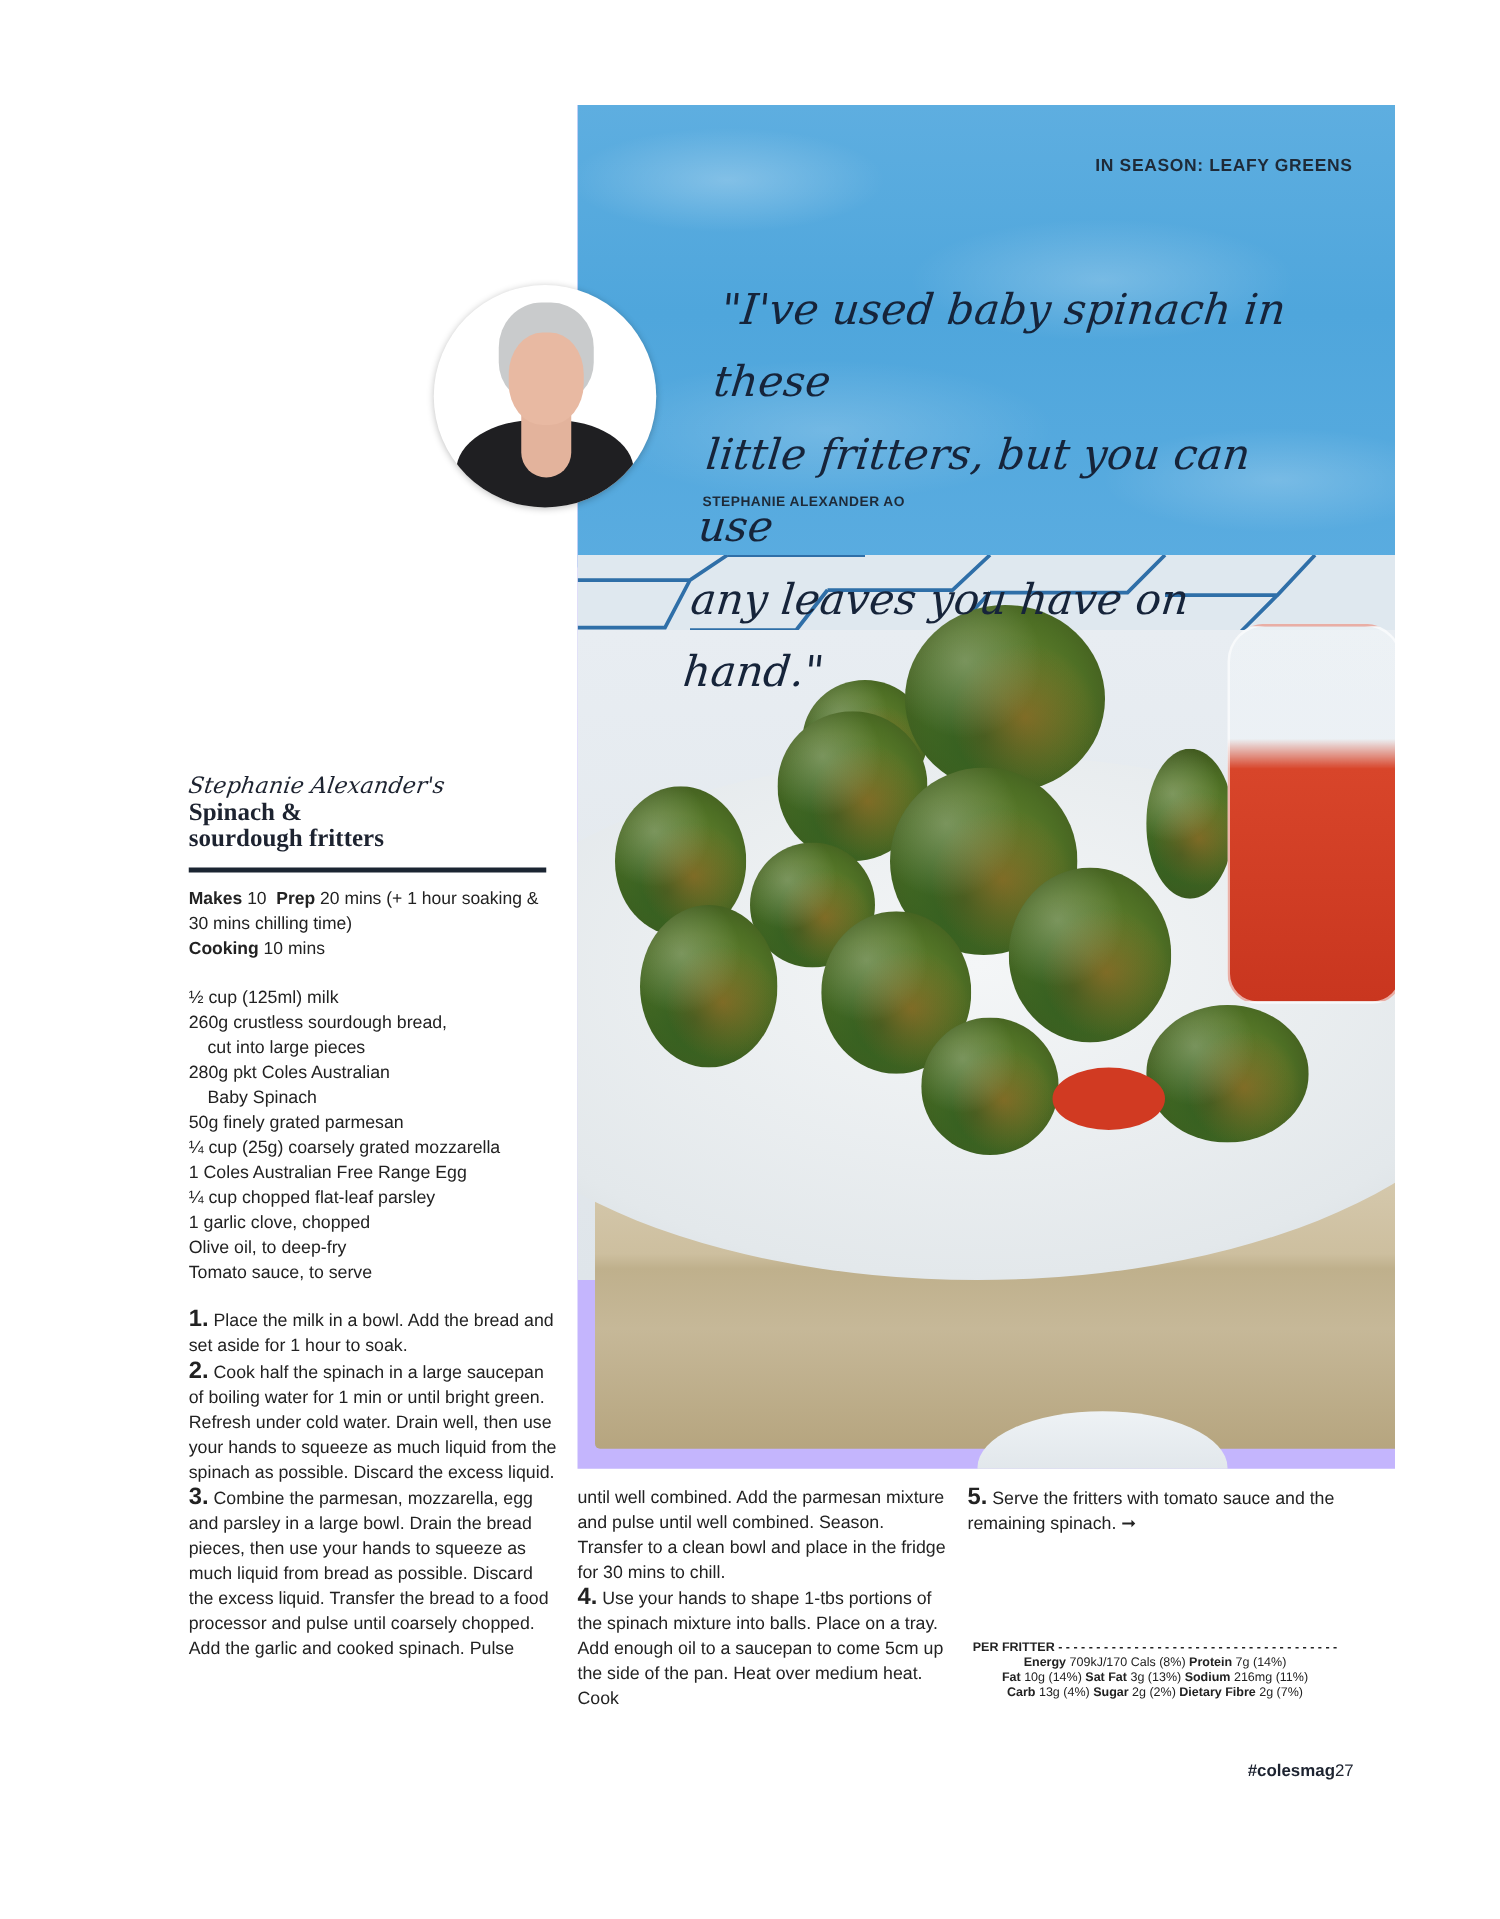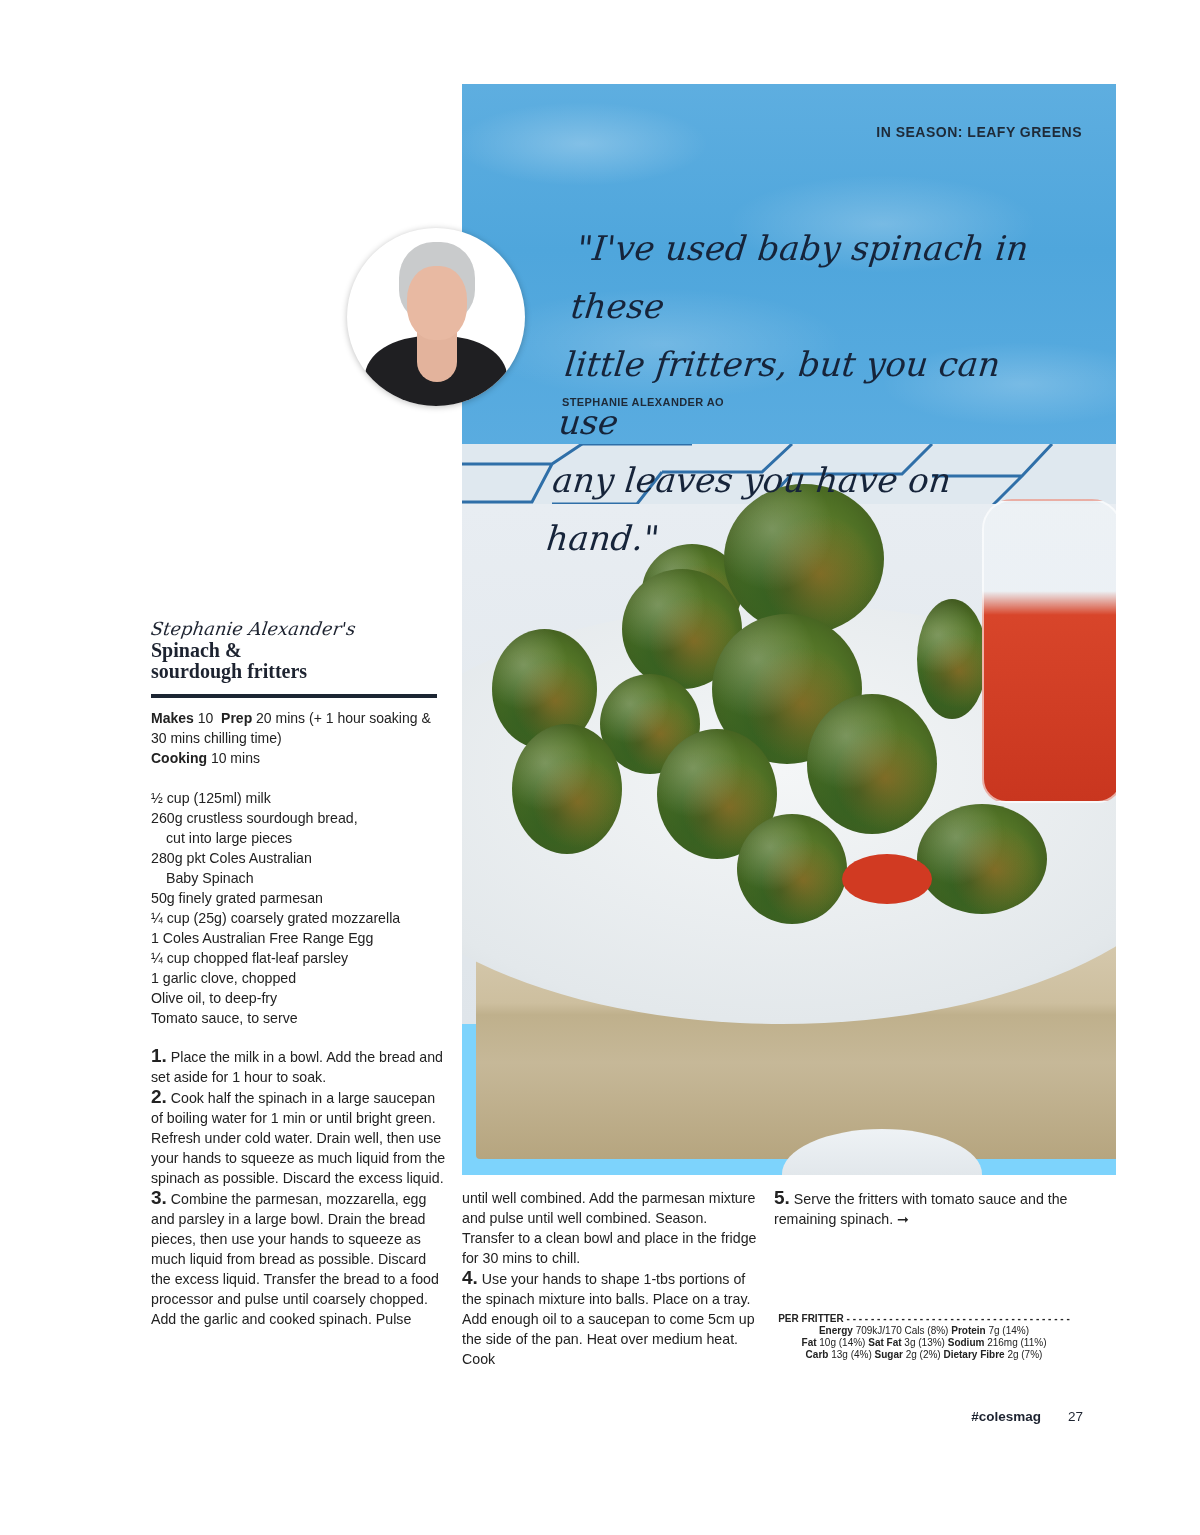--- a/index.html
+++ b/index.html
@@ -1,19 +1,19 @@
 <!DOCTYPE html>
 <html><head>
 <meta charset="utf-8">
 <style>
   html, body { margin: 0; padding: 0; }
   body { width: 1200px; height: 1535px; background: #ffffff; position: relative; overflow: hidden; font-family: "Liberation Sans", "DejaVu Sans", sans-serif; color: #1d2330; }
 
   
-  .photo { position: absolute; left: 462px; top: 84px; width: 654px; height: 1091px; overflow: hidden; background: #7dd3fc; }
+  .photo { position: absolute; left: 462px; top: 84px; width: 654px; height: 1091px; overflow: hidden; background: #c4b5fd; }
   .sky { position: absolute; left: 0; top: 0; width: 100%; height: 370px;
     background:
       radial-gradient(ellipse 180px 60px at 120px 60px, rgba(255,255,255,0.25), transparent 70%),
       radial-gradient(ellipse 220px 70px at 420px 140px, rgba(255,255,255,0.22), transparent 70%),
       radial-gradient(ellipse 260px 80px at 200px 260px, rgba(255,255,255,0.18), transparent 70%),
       radial-gradient(ellipse 200px 60px at 560px 300px, rgba(255,255,255,0.2), transparent 70%),
       linear-gradient(180deg, #5eaee0 0%, #4fa6dc 45%, #5aace0 100%); }
   .tiles { position: absolute; left: 0; top: 360px; width: 100%; height: 120px; background: #dfe8ef; }
   .tiles svg { position: absolute; left: 0; top: 0; }
   .cloth { position: absolute; left: 0; top: 420px; width: 100%; height: 520px; background: linear-gradient(180deg, #e8edf2, #dfe5ea); }
@@ -56,21 +56,21 @@
   .method .num { font-weight: 700; font-size: 19px; }
   .col1 { left: 151px; top: 1046px; width: 296px; }
   .col2 { left: 462px; top: 1188px; width: 296px; }
   .col3 { left: 774px; top: 1188px; width: 300px; }
 
   .nutrition { position: absolute; left: 774px; top: 1313px; width: 300px; font-size: 10px; line-height: 12px; color: #222; text-align: center; }
   .nutrition .hdr { font-weight: 700; font-size: 10px; white-space: nowrap; overflow: hidden; }
   .nutrition b { font-weight: 700; }
 
   .footer { position: absolute; right: 117px; top: 1409px; font-size: 13.5px; color: #1d2330; }
-  .footer b { font-weight: 700; margin-right: 27px; }
+  .footer b { font-weight: 700; margin-right: 0; }
 </style>
 </head>
 <body>
 
 <div class="photo">
   <div class="sky"></div>
   <div class="tiles">
     <svg width="654" height="120" viewBox="0 0 654 120">
       <g stroke="#2f6fa8" stroke-width="3" fill="none">
         <path d="M0,20 L90,20 L120,0 M90,20 L70,58 L0,58"></path>

